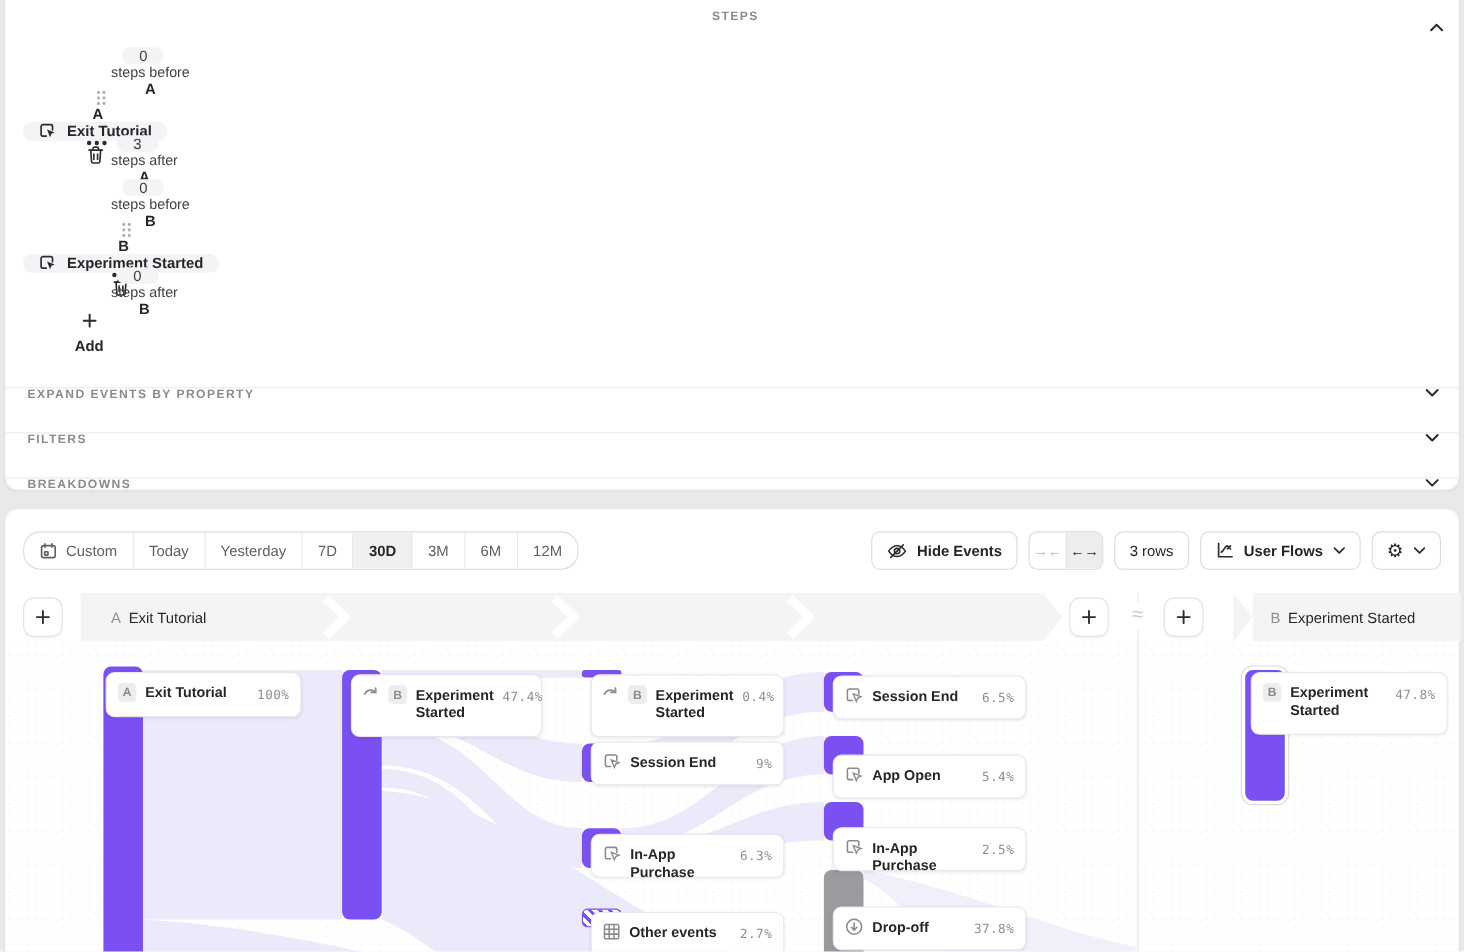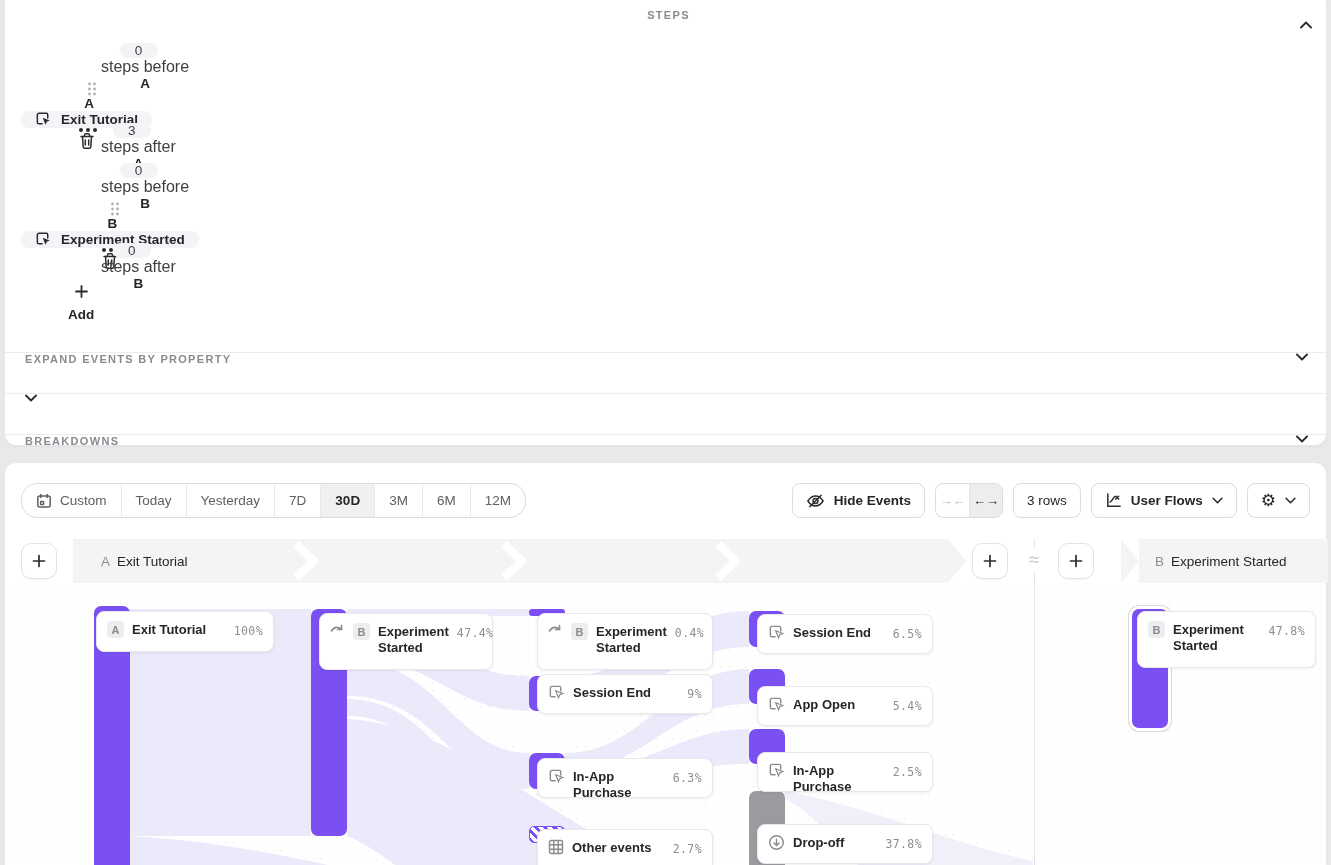--- a/index.html
+++ b/index.html
@@ -17,21 +17,21 @@
   *{box-sizing:border-box;margin:0;padding:0;}
   html,body{width:1331px;height:865px;overflow:hidden;}
   body{background:#E9E9EB;font-family:"Liberation Sans",sans-serif;color:var(--ink);position:relative;}
   .card{position:absolute;background:#fff;border:1px solid var(--cardborder);border-radius:12px;box-shadow:0 1px 2px rgba(0,0,0,.04);}
   
   #steps-card{left:4px;top:-10px;width:1323px;height:456px;}
   .sec-label{font-size:11px;font-weight:700;letter-spacing:1.3px;color:var(--muted);}
   .chev{stroke:#2B2B30;stroke-width:1.8;fill:none;stroke-linecap:round;stroke-linejoin:round;}
   .row{position:absolute;display:flex;align-items:center;height:34px;flex-direction:column;}
   .chip{width:38px;height:31px;background:var(--chip);border-radius:8px;display:flex;align-items:center;justify-content:center;font-size:13.5px;color:var(--ink2);}
-  .rowlabel{font-size:16px;color:var(--ink2);margin-left:13px;}
+  .rowlabel{font-size:13px;color:var(--ink2);margin-left:13px;}
   .rowref{font-size:13.5px;font-weight:700;color:var(--ink);margin-left:13px;}
   .handle{display:flex;margin-left:27px;}
   .steplet{font-size:13.5px;font-weight:700;margin-left:21px;width:12px;text-align:center;}
   .evbtn{margin-left:16px;height:32px;background:var(--chip);border-radius:8px;display:flex;align-items:center;padding:0 14px;gap:9px;font-size:13.5px;font-weight:700;color:var(--ink);cursor:pointer;}
   .dots{margin-left:18px;display:flex;gap:3px;}
   .dots i{width:4px;height:4px;border-radius:50%;background:#2B2B30;}
   .trashbtn{margin-left:17px;display:flex;align-items:center;}
   .addrow{position:absolute;left:63px;top:294px;display:flex;align-items:center;gap:9px;font-size:13.5px;font-weight:700;color:var(--ink);cursor:pointer;flex-direction:column;}
   .section{position:absolute;left:0;width:100%;height:41px;border-top:1px solid var(--hairline);display:flex;padding:0 18px 0 20px;margin-top:28px;}
   .section .sec-label{flex:1;}
@@ -190,20 +190,21 @@
 
   <div class="section" style="top:333px;">
     <span class="sec-label">EXPAND EVENTS BY PROPERTY</span>
     <span>
         <svg width="12" height="8" viewBox="0 0 12 8">
           <polyline class="chev" points="1,1.5 6,6.5 11,1.5"></polyline>
         </svg>
       </span>
   </div>
   <div class="section" style="top:374px;">
+    <span class="sec-label">FILTERS</span>
     <span>
         <svg width="12" height="8" viewBox="0 0 12 8">
           <polyline class="chev" points="1,1.5 6,6.5 11,1.5"></polyline>
         </svg>
       </span>
   </div>
   <div class="section" style="top:415px;">
     <span class="sec-label">BREAKDOWNS</span>
     <span>
         <svg width="12" height="8" viewBox="0 0 12 8">

